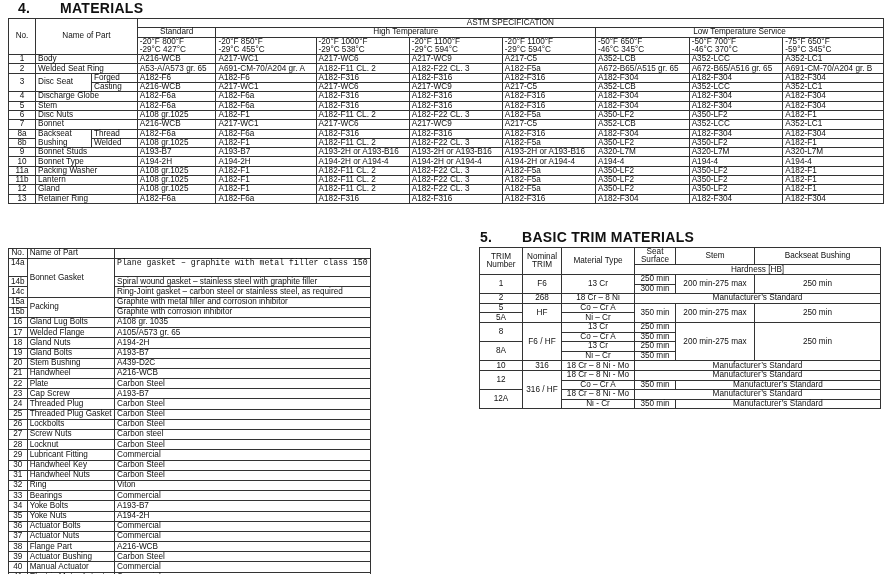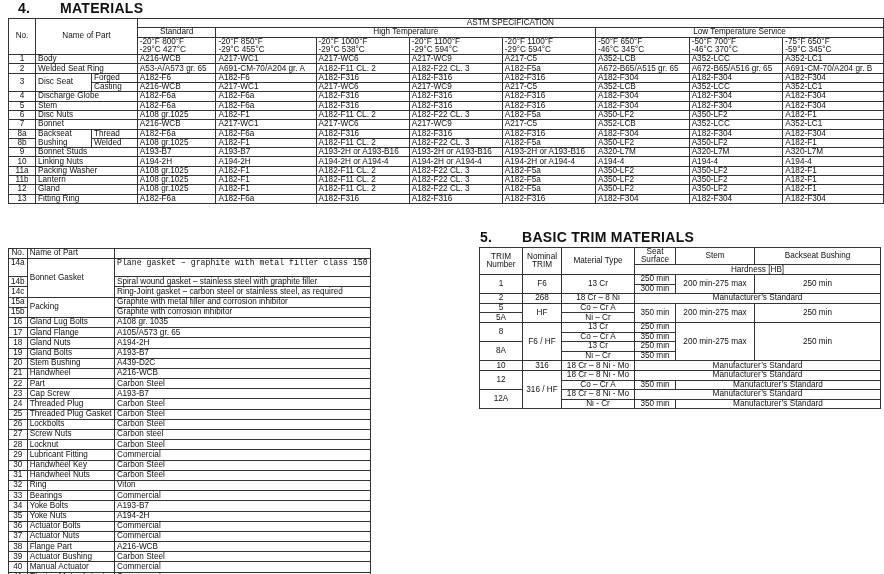--- a/index.html
+++ b/index.html
@@ -185,21 +185,21 @@
         <td class="l">A193-B7</td>
         <td class="l">A193-2H or A193-B16</td>
         <td class="l">A193-2H or A193-B16</td>
         <td class="l">A193-2H or A193-B16</td>
         <td class="l">A320-L7M</td>
         <td class="l">A320-L7M</td>
         <td class="l">A320-L7M</td>
       </tr>
       <tr>
         <td class="c">10</td>
-        <td colspan="2" class="l">Linking Nuts</td>
+        <td colspan="2" class="l">Bonnet Type</td>
         <td class="l">A194-2H</td>
         <td class="l">A194-2H</td>
         <td class="l">A194-2H or A194-4</td>
         <td class="l">A194-2H or A194-4</td>
         <td class="l">A194-2H or A194-4</td>
         <td class="l">A194-4</td>
         <td class="l">A194-4</td>
         <td class="l">A194-4</td>
       </tr>
       <tr>
@@ -233,21 +233,21 @@
         <td class="l">A182-F1</td>
         <td class="l">A182-F11 CL. 2</td>
         <td class="l">A182-F22 CL. 3</td>
         <td class="l">A182-F5a</td>
         <td class="l">A350-LF2</td>
         <td class="l">A350-LF2</td>
         <td class="l">A182-F1</td>
       </tr>
       <tr>
         <td class="c">13</td>
-        <td colspan="2" class="l">Fitting Ring</td>
+        <td colspan="2" class="l">Retainer Ring</td>
         <td class="l">A182-F6a</td>
         <td class="l">A182-F6a</td>
         <td class="l">A182-F316</td>
         <td class="l">A182-F316</td>
         <td class="l">A182-F316</td>
         <td class="l">A182-F304</td>
         <td class="l">A182-F304</td>
         <td class="l">A182-F304</td>
       </tr>
     </tbody>
@@ -282,21 +282,21 @@
         <td class="c" style="">15b</td>
         <td class="l" style="">Graphite with corrosion inhibitor</td>
       </tr>
       <tr>
         <td class="c" style="">16</td>
         <td class="l">Gland Lug Bolts</td>
         <td class="l" style="">A108 gr. 1035</td>
       </tr>
       <tr>
         <td class="c" style="">17</td>
-        <td class="l">Gland Flange</td>
+        <td class="l">Welded Flange</td>
         <td class="l" style="">A105/A573 gr. 65</td>
       </tr>
       <tr>
         <td class="c" style="">18</td>
         <td class="l">Gland Nuts</td>
         <td class="l" style="">A194-2H</td>
       </tr>
       <tr>
         <td class="c" style="">19</td>
         <td class="l">Gland Bolts</td>
@@ -307,21 +307,21 @@
         <td class="l">Stem Bushing</td>
         <td class="l" style="">A439-D2C</td>
       </tr>
       <tr>
         <td class="c" style="">21</td>
         <td class="l">Handwheel</td>
         <td class="l" style="">A216-WCB</td>
       </tr>
       <tr>
         <td class="c" style="">22</td>
-        <td class="l">Part</td>
+        <td class="l">Plate</td>
         <td class="l" style="">Carbon Steel</td>
       </tr>
       <tr>
         <td class="c" style="">23</td>
         <td class="l">Cap Screw</td>
         <td class="l" style="">A193-B7</td>
       </tr>
       <tr>
         <td class="c" style="">24</td>
         <td class="l">Threaded Plug</td>

